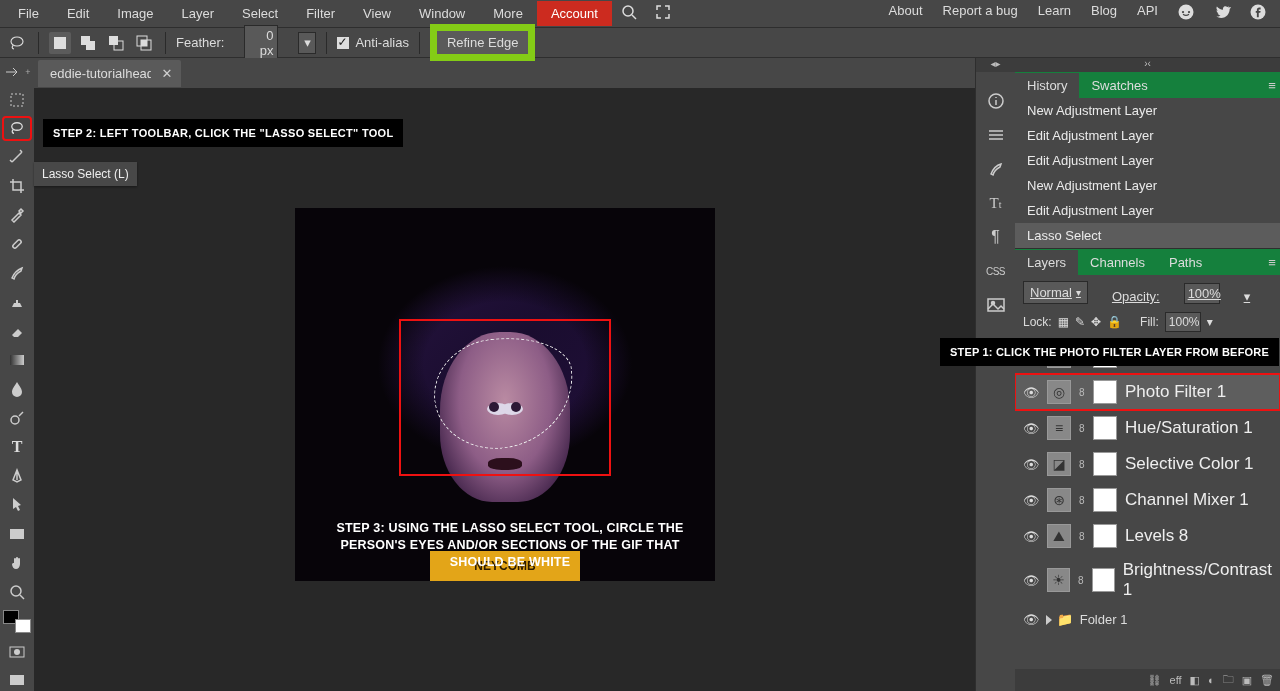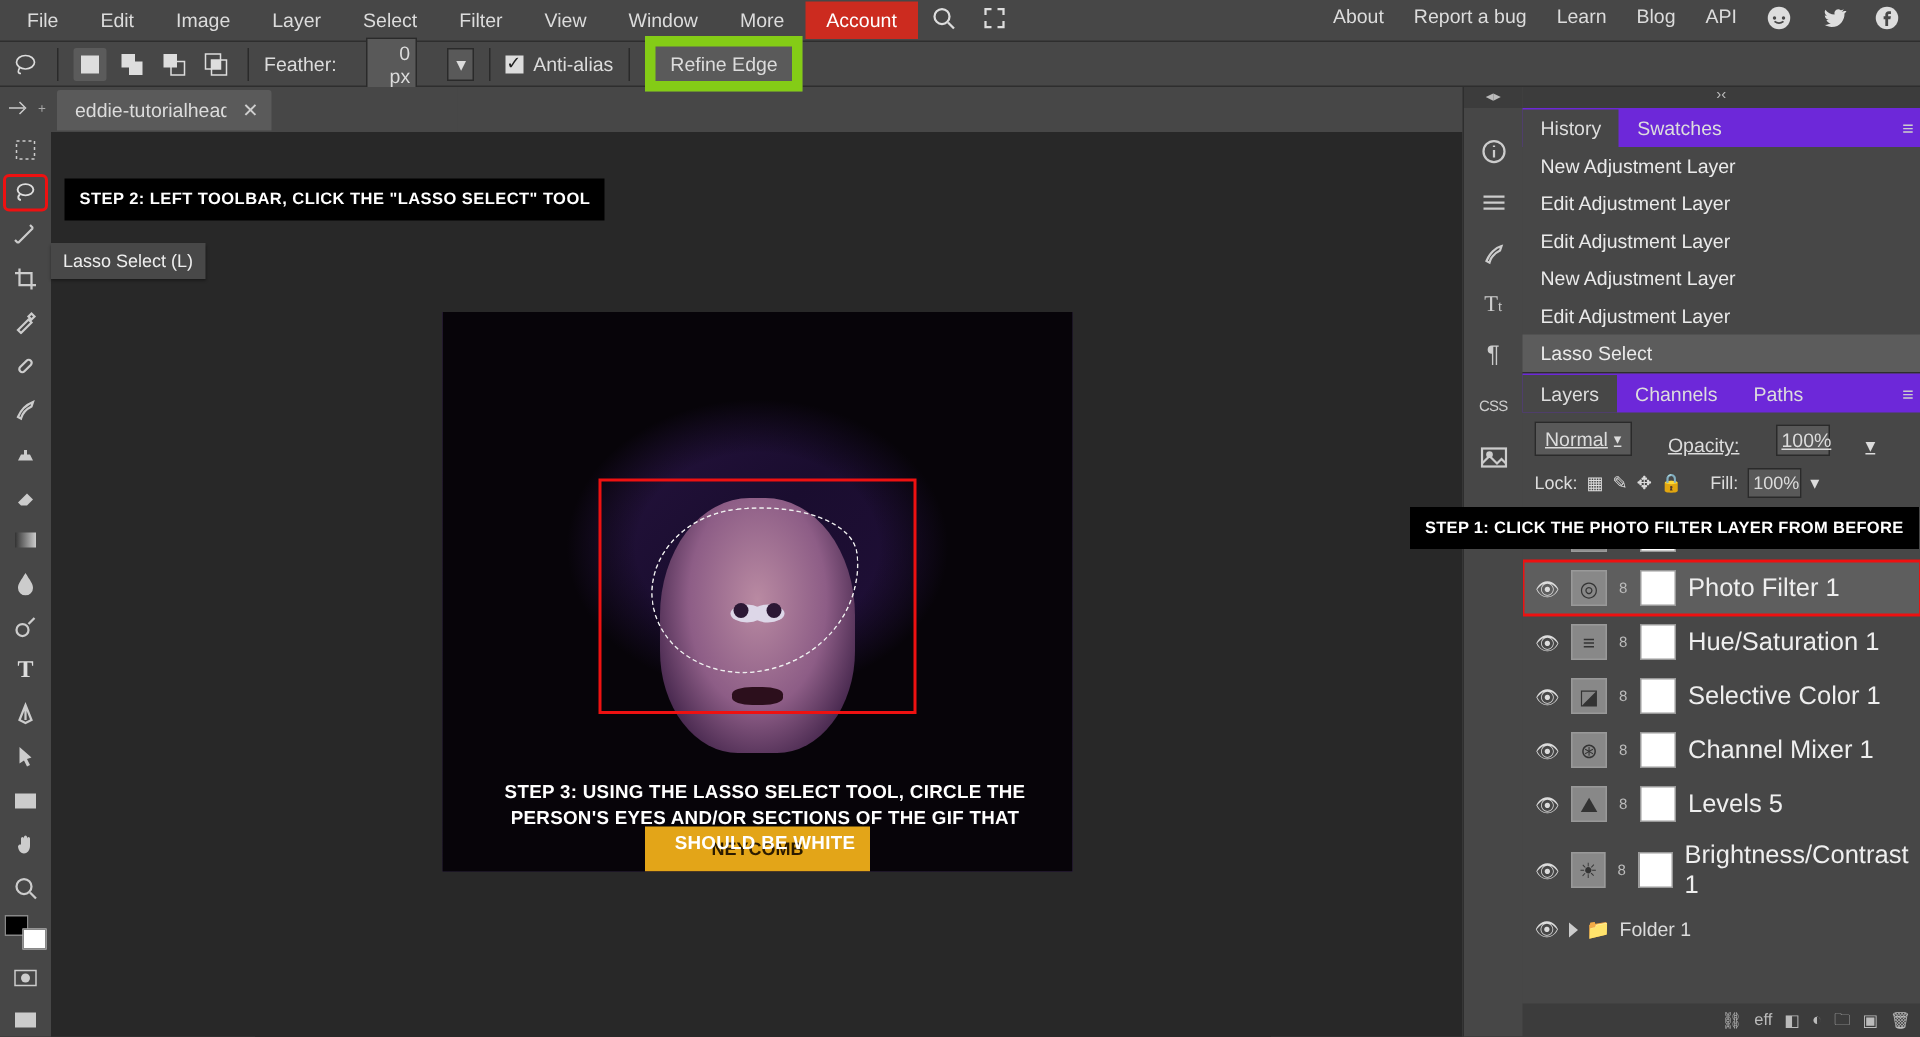--- a/index.html
+++ b/index.html
@@ -61,21 +61,21 @@
   .callout-step3 { position: absolute; left: 281px; top: 432px; width: 390px; text-align: center; color: #fff; font-size: 12.5px; font-weight: bold; line-height: 1.35; letter-spacing:.2px; }
 
   
   .rightcol-mini { position: absolute; right: 265px; top: 58px; bottom: 0; width: 40px; background: #474747; display: flex; flex-direction: column; align-items: center; padding-top: 12px; gap: 12px; border-left:1px solid #2e2e2e; }
   .tri-hdr { position:absolute; left:0; top:0; height:14px; right:0; background:#3c3c3c; display:flex; justify-content:center; color:#bbb; font-size:10px; }
   .mini-ico { width: 22px; height: 22px; display:flex; align-items:center; justify-content:center; color:#ccc; }
 
   
   .panels { position: absolute; right: 0; top: 58px; bottom: 0; width: 265px; background: #474747; display:flex; flex-direction:column; }
   .panels .toprow { height: 14px; background:#3c3c3c; font-size:10px; color:#bbb; text-align:center; }
-  .panel-tabs { display:flex; align-items:center; height: 26px; background:#6d28d9; }
+  .panel-tabs { display:flex; align-items:center; height: 26px; background:#15803d; }
   .ptab { padding: 5px 12px; color:#ddd; }
   .ptab.active { background:#474747; }
   .ptab-flex { flex:1; }
   .panel-menu { width: 16px; text-align:center; color:#ccc; padding:0 3px;}
   .hist-list { background:#474747; }
   .hist-item { padding: 5px 12px; font-size: 13px; color:#eaeaea; }
   .hist-item.active { background:#5c5c5c; }
   .panel-sep { height:1px; background:#2e2e2e; }
 
   .layers-panel .row1 { display:flex; align-items:flex-end; gap:24px; padding: 6px 8px; text-decoration: underline; }
@@ -465,21 +465,21 @@
           <span class="thumb adj">⊛</span>
           <span class="chain">8</span>
           <span class="thumb mask"></span>
           <span class="name">Channel Mixer 1</span>
         </div>
         <div class="layer">
           <span class="eye">👁</span>
           <span class="thumb adj">⛰</span>
           <span class="chain">8</span>
           <span class="thumb mask"></span>
-          <span class="name">Levels 5</span>
+          <span class="name">Levels 8</span>
         </div>
         <div class="layer">
           <span class="eye">👁</span>
           <span class="thumb adj">☀</span>
           <span class="chain">8</span>
           <span class="thumb mask"></span>
           <span class="name">Brightness/Contrast 1</span>
         </div>
       </div>
 

